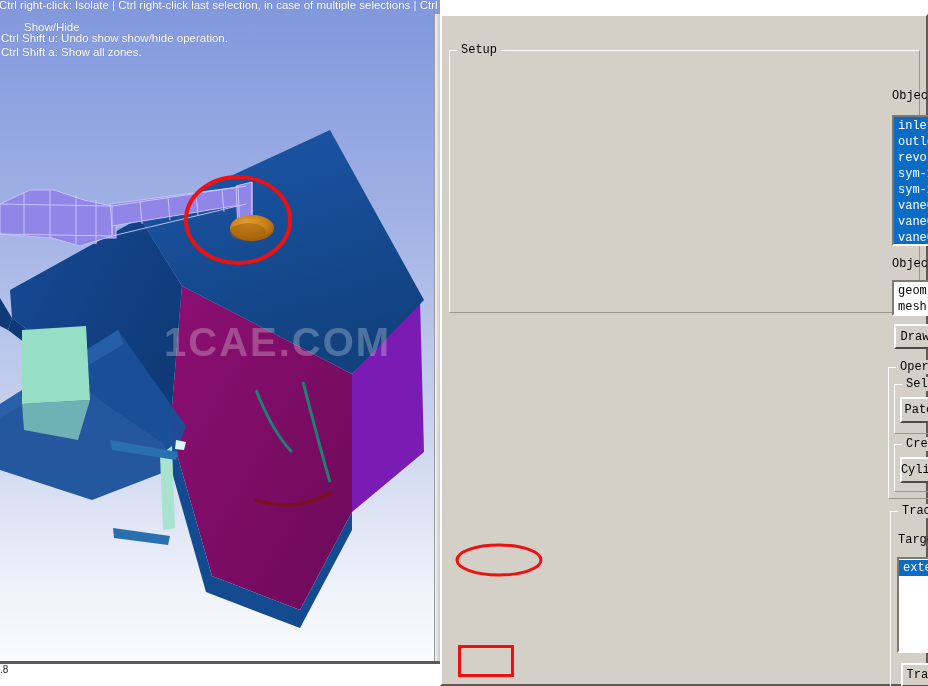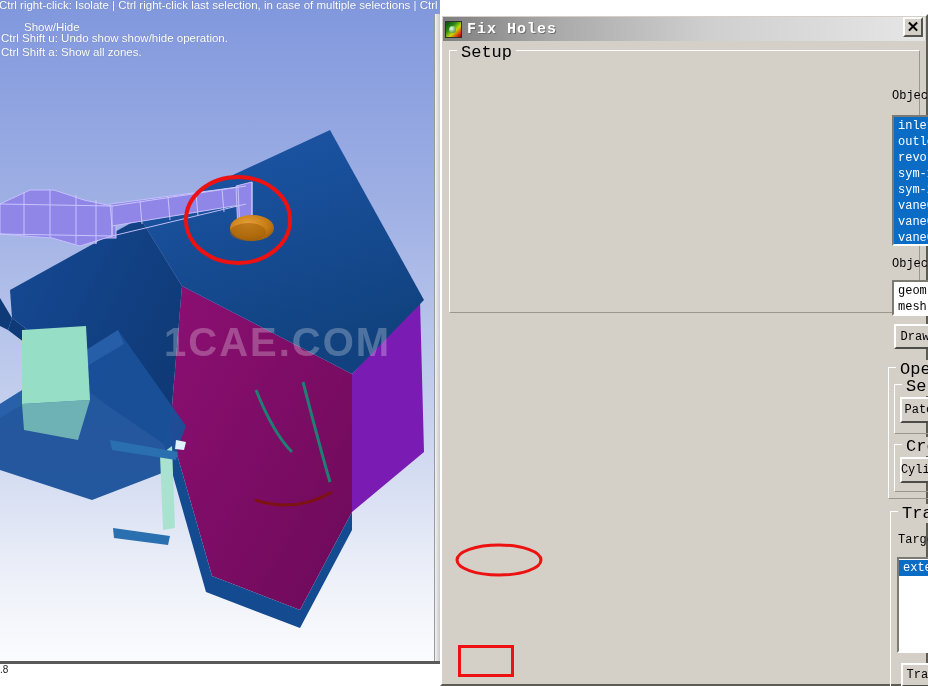--- a/index.html
+++ b/index.html
@@ -98,21 +98,21 @@
   }
   .grp > .grp-inner {
     position: absolute; inset: -1px;
     border: 1px solid #9b978f;
     border-top-color: #ffffff; border-left-color: #ffffff;
     pointer-events: none;
   }
   .grp-title {
     position: absolute; top: -8px; left: 7px; padding: 0 4px;
     background: #d4d0c8;
-    font-family: "Liberation Mono", monospace; font-size: 17px; color: #000;
+    font-family: "Liberation Mono", monospace; font-size: 12px; color: #000;
     white-space: nowrap; z-index: 2;
   }
   .lbl {
     position: absolute;
     font-family: "Liberation Mono", monospace; font-size: 12px; color: #000;
     white-space: nowrap;
   }
   .btn {
     position: absolute; background: #d4d0c8;
     border-left: 2px solid #ffffff; border-top: 2px solid #ffffff;
@@ -250,25 +250,20 @@
     <div class="hint-text" id="hint3">Ctrl Shift a: Show all zones.</div>
 
     <div id="vp-right-edge"></div>
     <div id="vp-bottom-rule"></div>
     <div id="vp-bottom-band"></div>
     <div id="vp-corner-label">.8</div>
   </div>
 
   <div id="dialog">
 
-    <div id="titlebar">
-      <div id="title-icon"></div>
-      <div id="title-text">Fix Holes</div>
-      <div id="close-btn">✕</div>
-    </div>
 
     <div class="grp" style="left:7px; top:34px; width:471px; height:263px;">
       <div class="grp-inner"></div>
       <div class="grp-title">Setup</div>
     </div>
 
     <div class="lbl" style="left:450px; top:73px;">Objects [22/22]</div>
 
     <div class="listbox" style="left:450px; top:99px; width:284px; height:131px; background:#0a6cc4;">
       <div style="position:absolute; left:0; top:0; width:268px; height:100%; background:#0a6cc4;"></div>

